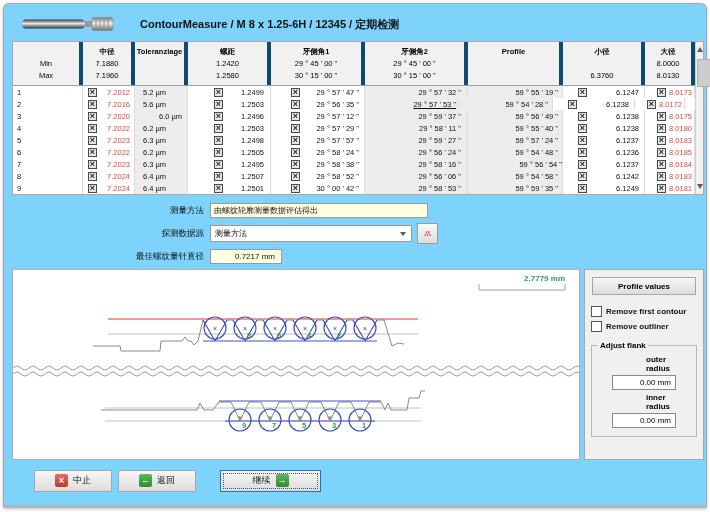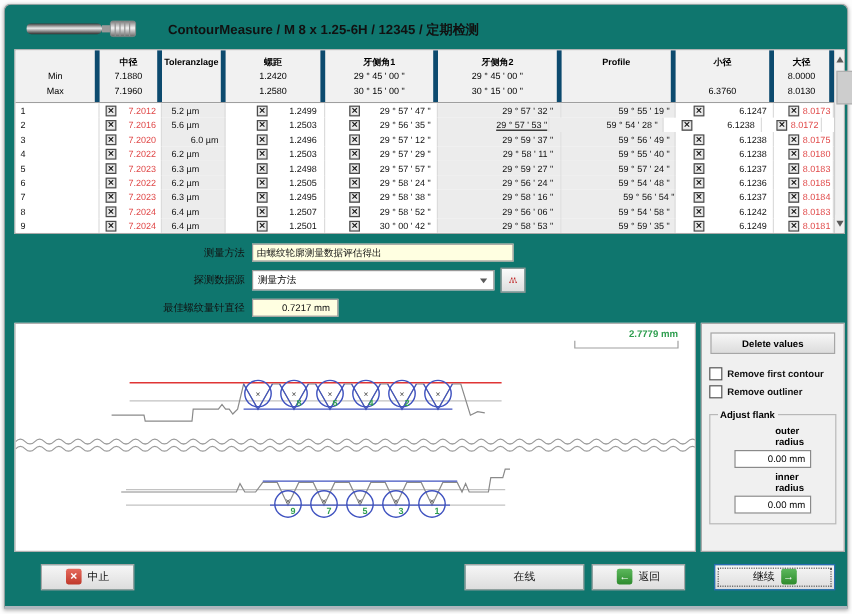--- a/index.html
+++ b/index.html
@@ -1,17 +1,17 @@
 <!DOCTYPE html>
 <html><head>
 <meta charset="utf-8">
 <style>
   html,body{margin:0;padding:0;background:#ffffff;font-family:"Liberation Sans","DejaVu Sans",sans-serif;}
   #stage{position:relative;width:710px;height:512px;background:#fdfdfd;overflow:hidden;}
-  .window{position:absolute;left:3px;top:3px;width:702px;height:501px;background:#0f766e;
+  .window{position:absolute;left:3px;top:3px;width:702px;height:501px;background:#7dd3fc;
           border:1px solid #a9a9a9;border-bottom:3px solid #aeb6bd;border-radius:6px 6px 2px 2px;
           box-shadow:0 1px 3px rgba(0,0,0,.25);}
   
   .titlebar{display:flex;align-items:center;padding:11px 0 7px 18px;}
   .gauge-icon{width:96px;height:18px;}
   .win-title{margin-left:22px;font-size:11px;font-weight:bold;color:#111;}
   
   .table-wrap{display:flex;margin:1px 2px 0 8px;height:152px;border:1px solid #a9a9a9;background:#fff;}
   .grid{width:682px;}
   .thead{display:flex;height:43px;background:#f1f1f1;border-bottom:1px solid #9f9f9f;}
@@ -546,21 +546,21 @@
             <circle cx="317" cy="150" r="11" class="probe"></circle>
             <text x="317" y="150" text-anchor="middle" class="xmark">×</text>
             <text x="319" y="158" class="pnum">3</text>
             <circle cx="347" cy="150" r="11" class="probe"></circle>
             <text x="347" y="150" text-anchor="middle" class="xmark">×</text>
             <text x="349" y="158" class="pnum">1</text>
           </svg>
       </div>
 
       <div class="panel">
-        <button class="btn-del">Delete values</button>
+        <button class="btn-del">Profile values</button>
         <div class="chk-list" id="panel-checks">
             <div class="chk-row">
               <span class="chk-box"></span>
               <span>Remove first contour</span>
             </div>
             <div class="chk-row">
               <span class="chk-box"></span>
               <span>Remove outliner</span>
             </div>
           </div>
@@ -576,23 +576,20 @@
             </div>
         </fieldset>
       </div>
     </div>
 
     <div class="footer">
       <div class="btn btn-abort">
         <span class="ico-x">×</span>
         <span>中止</span>
       </div>
-      <div class="btn btn-online">
-        <span>在线</span>
-      </div>
       <div class="btn btn-back">
         <span class="ico-arrow">←</span>
         <span>返回</span>
       </div>
       <div class="btn btn-next">
         <span>继续</span>
         <span class="ico-arrow">→</span>
       </div>
     </div>
 

